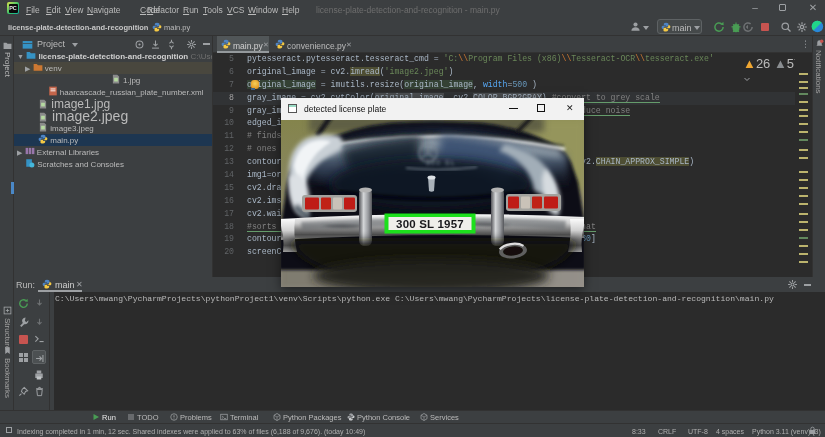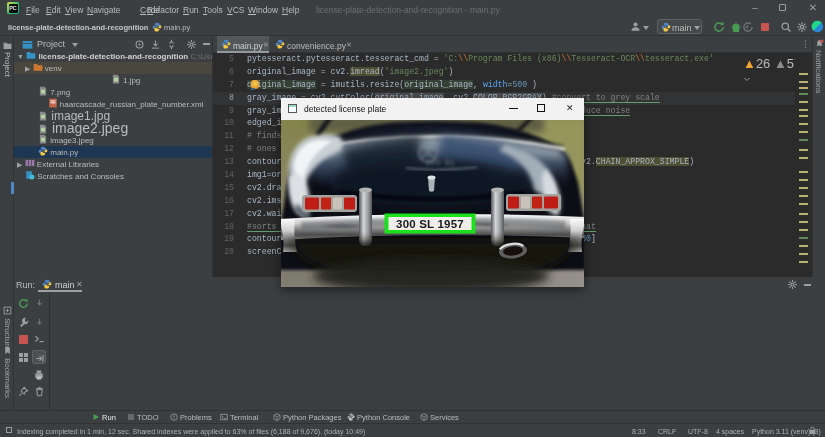--- a/index.html
+++ b/index.html
@@ -131,24 +131,20 @@
         <div style="position:relative;height:12px;line-height:12px;font-size:8px;color:#bbbbbb;white-space:nowrap;"><span style="display:inline-block;width:3px;"></span><span style="color:#9da0a3;font-size:7px;">▼</span> <svg width="10" height="10" viewBox="0 0 16 16" style="vertical-align:-1px">
             <path d="M1 3h5l2 2h7v9H1z" fill="#3592c4"></path>
           </svg> <span style="font-weight:bold;color:#d0d0d0;">license-plate-detection-and-recognition</span><span style="color:#707070;"> C:\Users\m</span></div>
         <div style="position:relative;height:12px;line-height:12px;background:#49473e;font-size:8px;color:#bbbbbb;white-space:nowrap;"><span style="display:inline-block;width:11px;"></span><span style="color:#9da0a3;font-size:7px;">▶</span> <svg width="10" height="10" viewBox="0 0 16 16" style="vertical-align:-1px">
             <path d="M1 3h5l2 2h7v9H1z" fill="#cc7832"></path>
           </svg> <span style="">venv</span></div>
         <div style="position:relative;height:12px;line-height:12px;font-size:8px;color:#bbbbbb;white-space:nowrap;text-align:center;"><span style="display:inline-block;width:24px;"></span><svg width="10" height="10" viewBox="0 0 16 16" style="vertical-align:-1px">
             <path d="M3 1h7l3 3v11H3z" fill="#8a8a8a"></path>
             <path d="M5 6h6v6H5z" fill="#b5d8a0"></path>
           </svg> <span style="">1.jpg</span></div>
-        <div style="position:relative;height:12px;line-height:12px;font-size:8px;color:#bbbbbb;white-space:nowrap;"><span style="display:inline-block;width:24px;"></span><svg width="10" height="10" viewBox="0 0 16 16" style="vertical-align:-1px">
-            <path d="M3 1h7l3 3v11H3z" fill="#8a8a8a"></path>
-            <path d="M5 6h6v6H5z" fill="#b5d8a0"></path>
-          </svg> <span style="">7.png</span></div>
         <div style="position:relative;height:12px;line-height:12px;font-size:8px;color:#bbbbbb;white-space:nowrap;text-align:center;"><span style="display:inline-block;width:24px;"></span><svg width="10" height="10" viewBox="0 0 16 16" style="vertical-align:-1px">
             <rect x="2" y="1" width="12" height="14" fill="#c4654a"></rect>
             <rect x="4" y="4" width="8" height="1.5" fill="#fff"></rect>
             <rect x="4" y="7" width="8" height="1.5" fill="#fff"></rect>
           </svg> <span style="">haarcascade_russian_plate_number.xml</span></div>
         <div style="position:relative;height:12px;line-height:12px;font-size:12px;color:#bbbbbb;white-space:nowrap;"><span style="display:inline-block;width:24px;"></span><svg width="10" height="10" viewBox="0 0 16 16" style="vertical-align:-1px">
             <path d="M3 1h7l3 3v11H3z" fill="#8a8a8a"></path>
             <path d="M5 6h6v6H5z" fill="#b5d8a0"></path>
           </svg> <span style="">image1.jpg</span></div>
         <div style="position:relative;height:12px;line-height:12px;font-size:14px;color:#bbbbbb;white-space:nowrap;"><span style="display:inline-block;width:24px;"></span><svg width="10" height="10" viewBox="0 0 16 16" style="vertical-align:-1px">
@@ -297,20 +293,23 @@
           <rect x="5" y="10" width="6" height="4" fill="#c0c3c5"></rect>
         </svg>
         <svg style="position:absolute;left:4px;top:94px" width="11" height="11" viewBox="0 0 16 16">
           <path d="M9 2l5 5-3 1-2 4-4-4 1-3zM5 11l-3 3" stroke="#9da0a3" stroke-width="1.5" fill="none"></path>
         </svg>
         <svg style="position:absolute;left:20px;top:94px" width="11" height="11" viewBox="0 0 16 16">
           <path d="M4 5h8l-1 9H5zM3 4h10M6 4l1-2h2l1 2" fill="none" stroke="#9da0a3" stroke-width="1.4"></path>
         </svg>
       </div>
 
+  <div class="abs mono" style="left:40px;top:15px;width:771px;height:118px;background:#2b2b2b;color:#bbbbbb;font-size:8.1px;">
+        <span style="position:absolute;left:1px;top:2px;">C:\Users\mwang\PycharmProjects\pythonProject1\venv\Scripts\python.exe C:\Users\mwang\PycharmProjects\license-plate-detection-and-recognition\main.py</span>
+      </div>
 </div>
 
 <div class="abs" id="toolbar" style="left:0;top:410px;width:825px;height:13px;background:#3c3f41;border-top:1px solid #323232;font-size:7.5px;color:#bbbbbb;">
       <div style="position:absolute;left:21px;top:2px;margin-top:14px;"><svg width="8" height="8" viewBox="0 0 16 16" style="vertical-align:-1px">
           <circle cx="5" cy="4" r="2" fill="none" stroke="#9da0a3" stroke-width="1.5"></circle>
           <circle cx="5" cy="12" r="2" fill="none" stroke="#9da0a3" stroke-width="1.5"></circle>
           <circle cx="11" cy="8" r="2" fill="none" stroke="#9da0a3" stroke-width="1.5"></circle>
           <path d="M5 6v4M7 12c3 0 4-1 4-2" fill="none" stroke="#9da0a3" stroke-width="1.5"></path>
         </svg> Version Control</div>
       <div style="position:absolute;left:92px;top:2px;color:#e8e8e8;"><svg width="8" height="8" viewBox="0 0 16 16" style="vertical-align:-1px">

